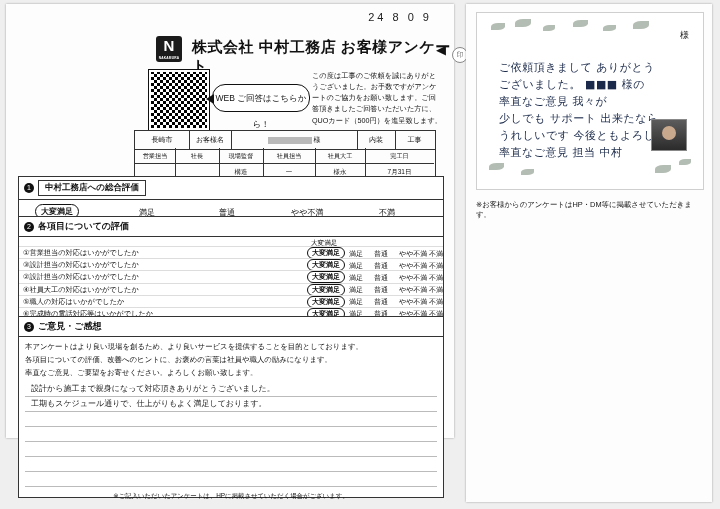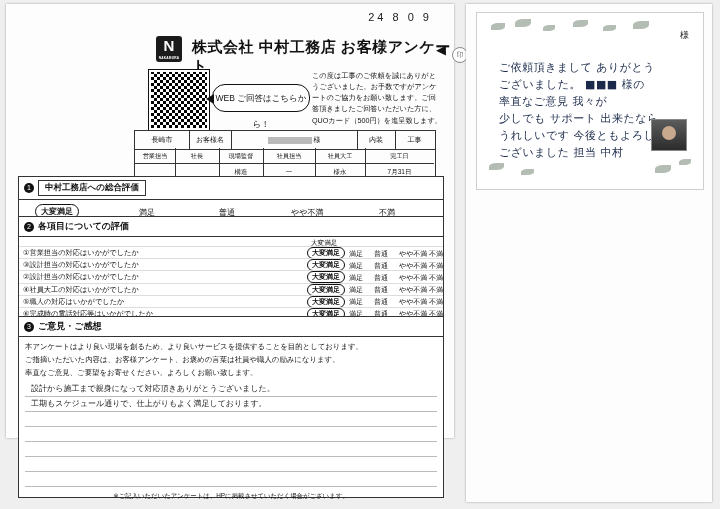--- a/index.html
+++ b/index.html
@@ -342,21 +342,21 @@
         </div>
       </div>
     </div>
 
     <div class="sec" style="top:312px;height:180px;">
       <div class="sec-hd">
         <span class="num">3</span><span>ご意見・ご感想</span>
       </div>
       <div class="s3-body">
         <p>本アンケートはより良い現場を創るため、より良いサービスを提供することを目的としております。</p>
-        <p>ご指摘いただいた内容は、お客様アンケート、お褒めの言葉は社員や職人の励みになります。</p>
+        <p>各項目についての評価、改善へのヒントに、お褒めの言葉は社員や職人の励みになります。</p>
         <p>率直なご意見、ご要望をお寄せください。よろしくお願い致します。</p>
 
         <div class="s3-lines">
           <div class="s3-line">
             <span class="hand">設計から施工まで親身になって対応頂きありがとうございました。</span>
           </div>
           <div class="s3-line">
             <span class="hand">工期もスケジュール通りで、仕上がりもよく満足しております。</span>
           </div>
           <div class="s3-line"></div>
@@ -386,21 +386,22 @@
       <div class="leaf" style="left:202px;top:146px;width:12px;height:6px;"></div>
 
       <div class="hand-name">様</div>
 
       <div class="hand-note">
         <div>ご依頼頂きまして ありがとう</div>
         <div>ございました。 ■■■ 様の</div>
         <div>率直なご意見 我々が</div>
         <div>少しでも サポート 出来たなら</div>
         <div>うれしいです 今後ともよろしく</div>
-        <div>ございました 担当 中村</div>
+        <div>率直なご意見 担当 中村</div>
       </div>
 
       <div class="photo"></div>
     </div>
 
+    <div class="card-foot">※お客様からのアンケートはHP・DM等に掲載させていただきます。</div>
   </div>
 
 </div>
 
 </body></html>

